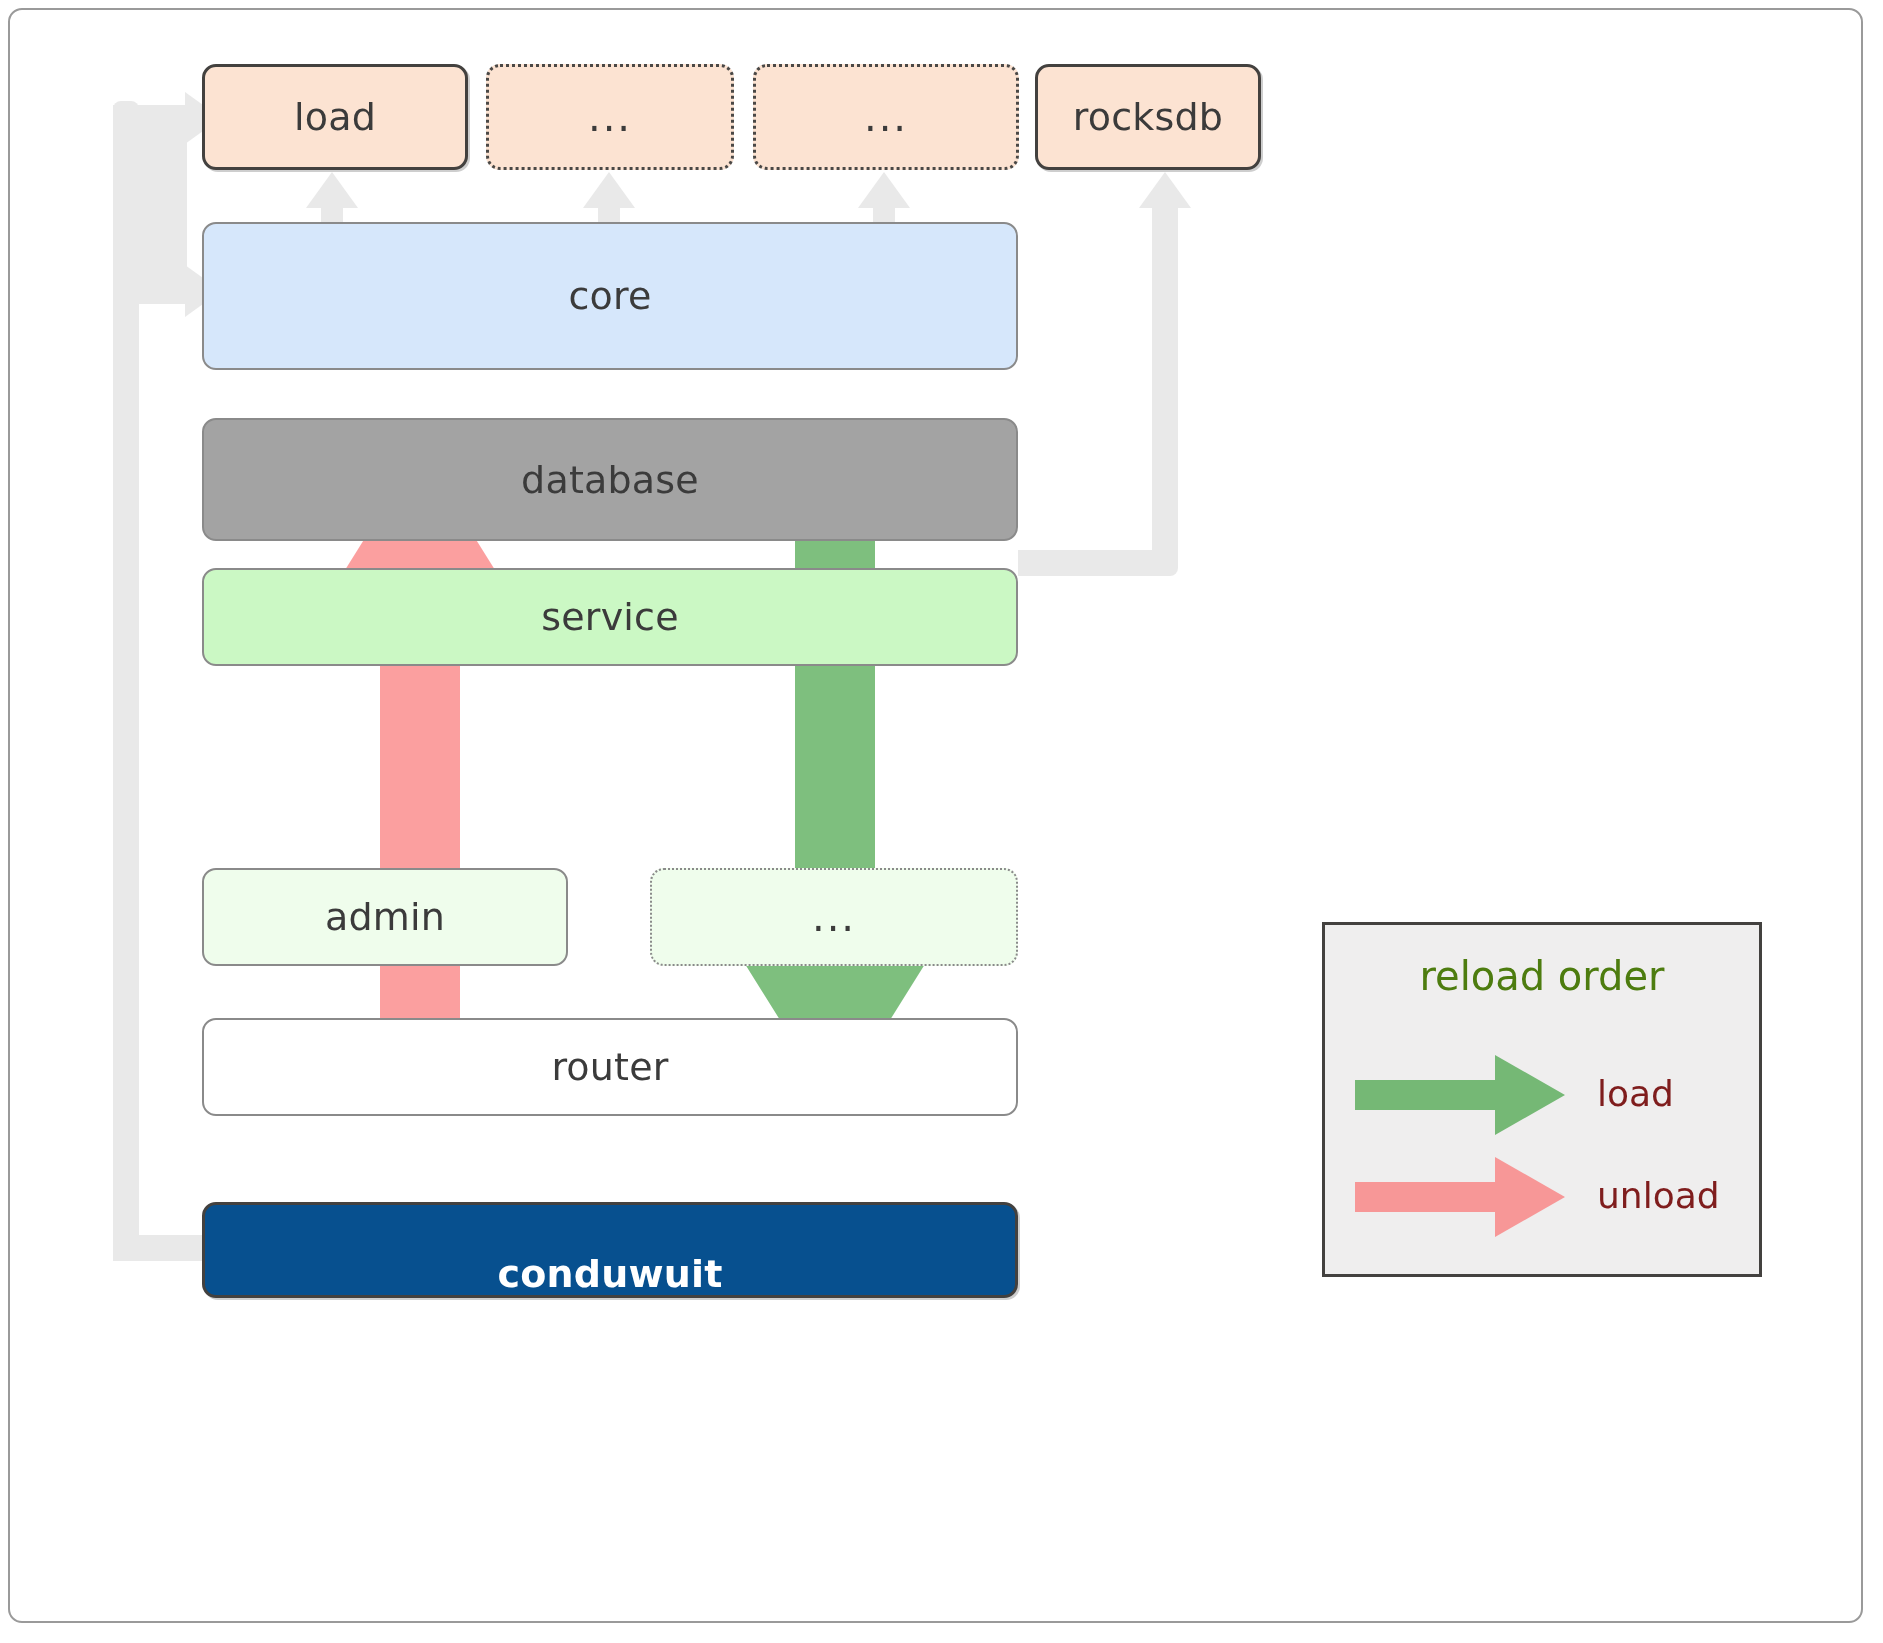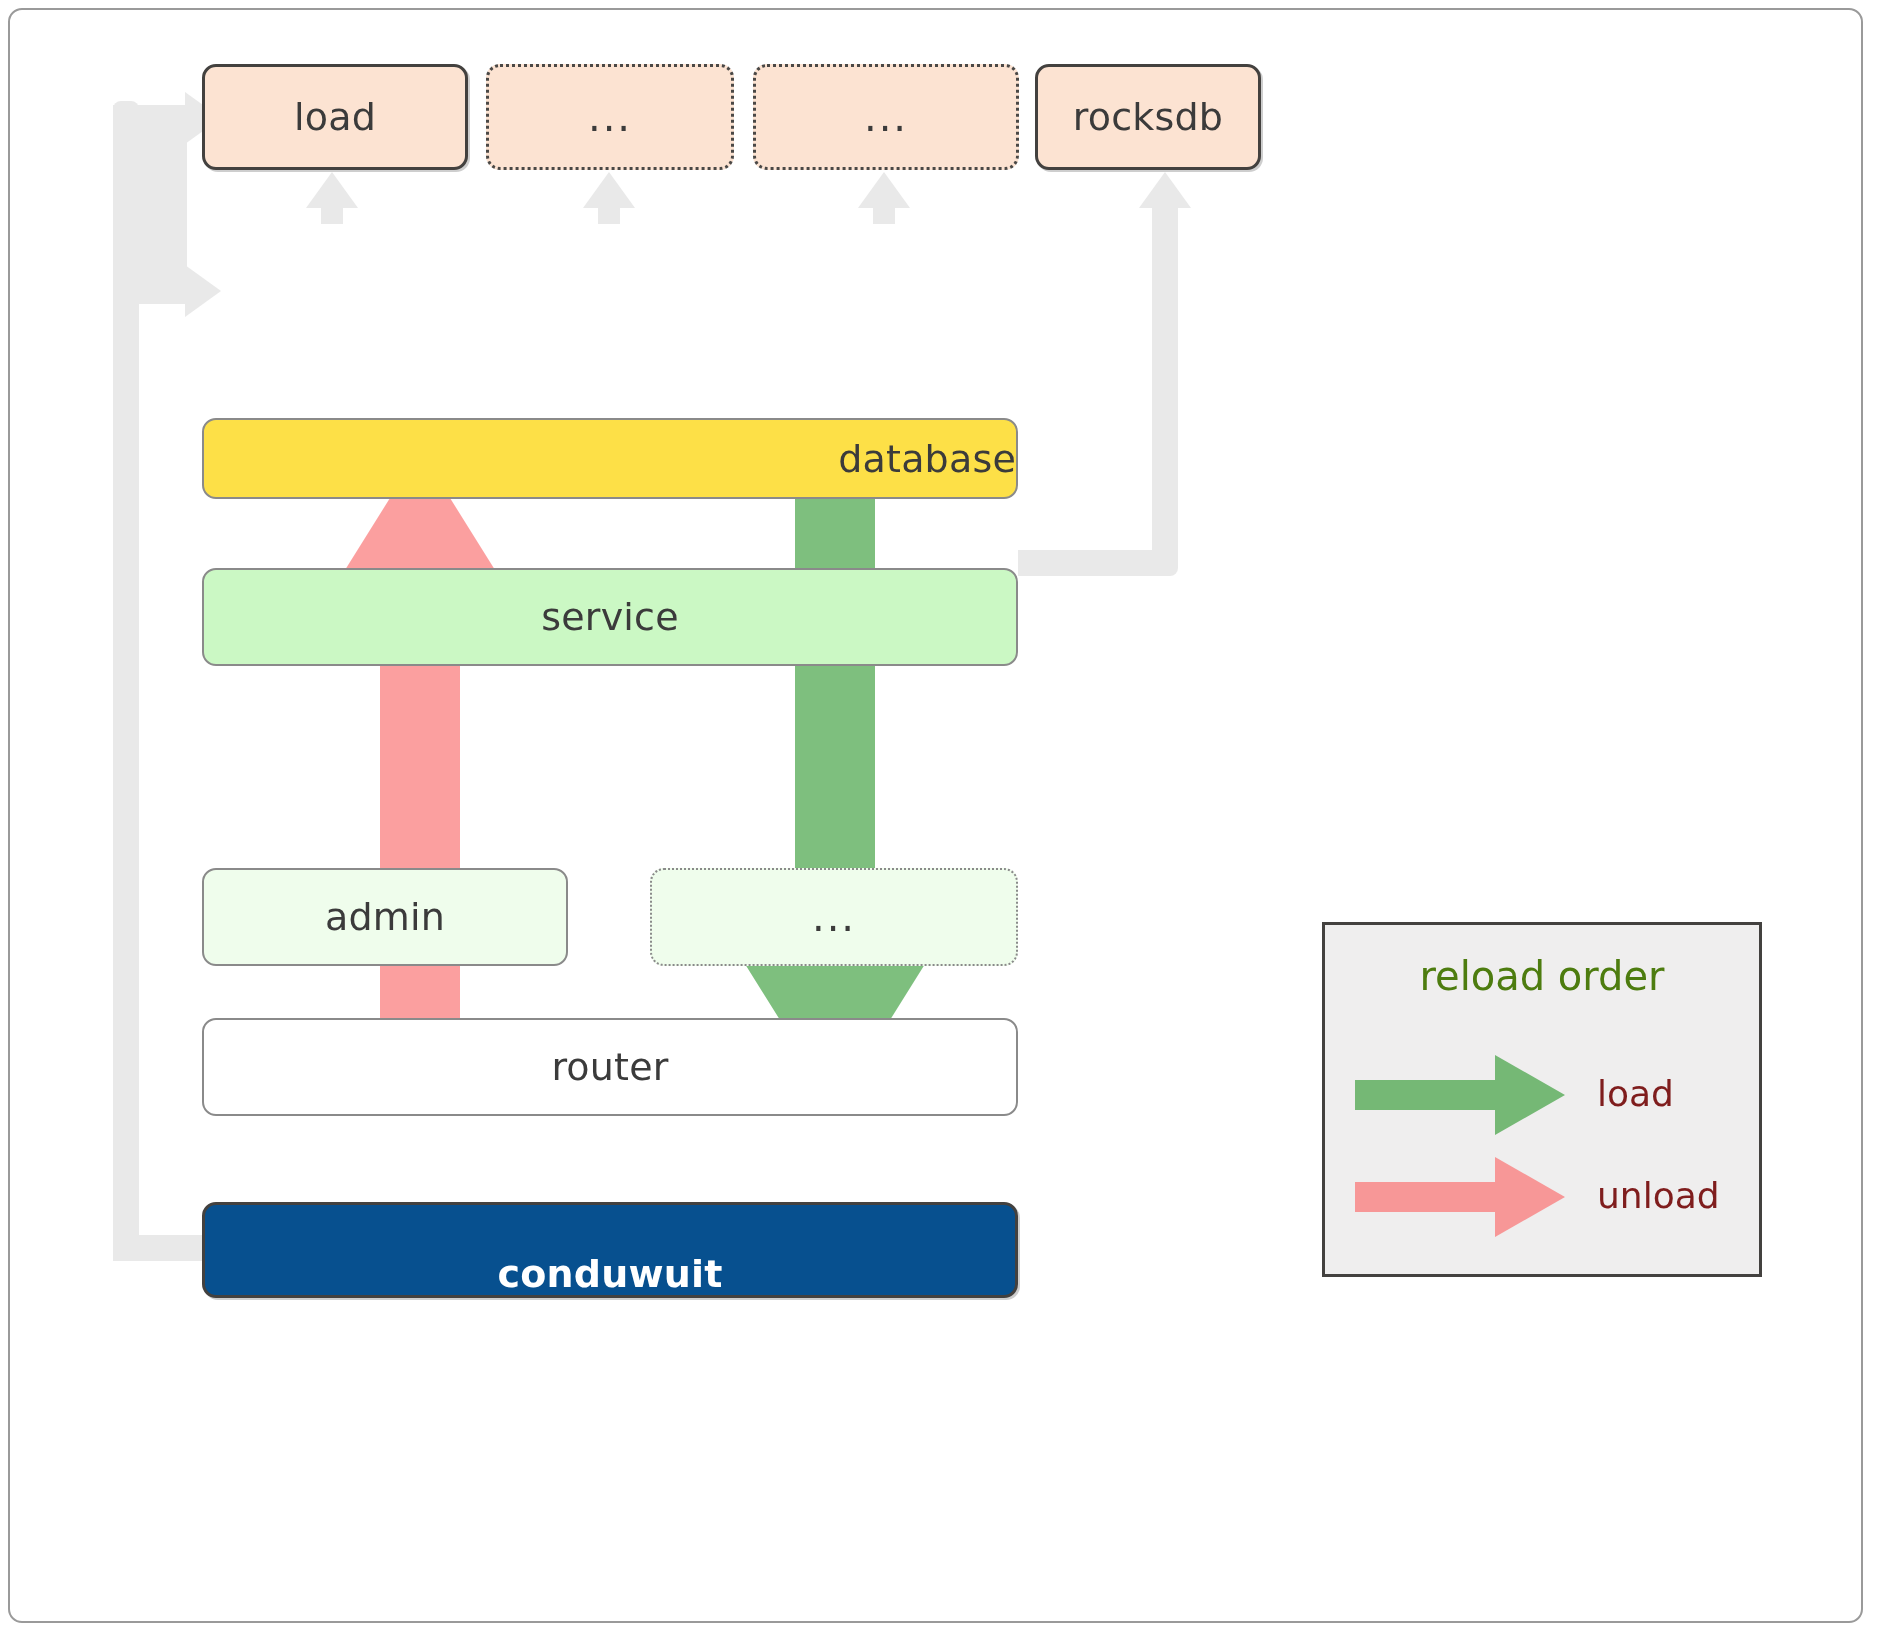--- a/index.html
+++ b/index.html
@@ -108,22 +108,25 @@
   </div>
 
   <div class="node dotted" style="left:753px;top:64px;width:266px;height:106px;background:#fce3d2;">
     <span class="lbl ellipsis">...</span>
   </div>
 
   <div class="node solid-dark" style="left:1035px;top:64px;width:226px;height:106px;background:#fce3d2;">
     <span class="lbl">rocksdb</span>
   </div>
 
+  <div class="node solid-gray" style="left:202px;top:222px;width:816px;height:148px;background:#d6e7fb;">
+    <span class="lbl">core</span>
+  </div>
 
-  <div class="node solid-gray" style="left:202px;top:418px;width:816px;height:81px;background:#fde047;justify-content:flex-end;">
+  <div class="node solid-gray" style="left:202px;top:418px;width:816px;height:123px;background:#a3a3a3;">
     <span class="lbl">database</span>
   </div>
 
   <div class="node solid-gray" style="left:202px;top:568px;width:816px;height:98px;background:#cbf8c4;">
     <span class="lbl">service</span>
   </div>
 
 
   <div class="node solid-gray" style="left:202px;top:868px;width:366px;height:98px;background:#effdec;">
     <span class="lbl">admin</span>

